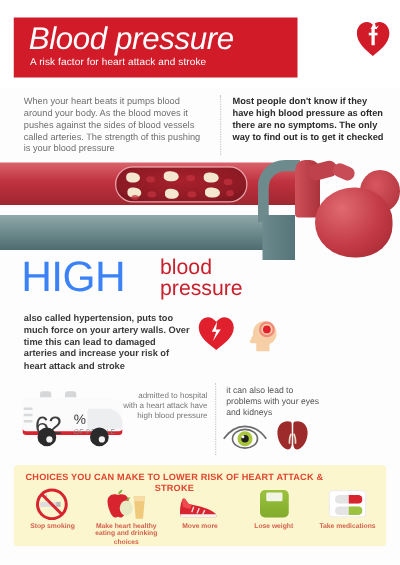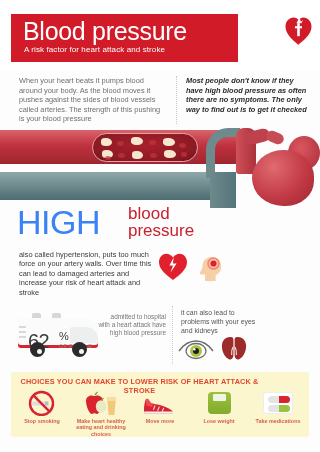--- a/index.html
+++ b/index.html
@@ -12,21 +12,21 @@
 
   
   .header { position:absolute; left:0; top:0; width:320px; height:70px; background:#ffffff; }
   .header-bar {
     position:absolute; left:11px; top:14px; width:227px; height:48px;
     background:#d11b28;
   }
   .header-title {
     position:absolute; left:12px; top:2px;
     font-size:25px; color:#ffffff; font-weight:400; letter-spacing:-0.3px;
-    line-height:30px; white-space:nowrap;
+    line-height:30px; white-space:nowrap;font-style:italic;
   }
   .header-sub {
     position:absolute; left:13px; top:31px;
     font-size:8px; color:#ffffff; white-space:nowrap; letter-spacing:0.1px;text-align:center;
   }
   .logo { position:absolute; left:243px; top:16px; width:70px; height:44px; }
   .logo-text {
     position:absolute; left:0; top:13px; width:44px;
     font-size:9.5px; font-weight:bold; color:#1c1c1c; line-height:11px;
     text-align:left;
@@ -38,21 +38,21 @@
     position:absolute; left:19px; top:76px; width:143px;
     font-size:7.4px; line-height:9.6px; color:#6e6e6e;
   }
   .intro-divider {
     position:absolute; left:176px; top:76px; width:1px; height:48px;
     border-left:1px dotted #c9c9c9;
   }
   .intro-right {
     position:absolute; left:186px; top:76px; width:126px;
     font-size:7.4px; line-height:9.6px; color:#2b2b2b;
-    font-style:italic; font-weight:bold;
+    font-weight:bold;
   }
 
   
   .artery-zone { position:absolute; left:0; top:128px; width:320px; height:80px; overflow:hidden; }
   .artery-red {
     position:absolute; left:0; top:2px; width:240px; height:34px;
     background:linear-gradient(180deg,#d9636b 0%,#c0323f 45%,#9e2630 100%);
     border-radius:0 4px 4px 0;
   }
   .artery-blue {
@@ -105,21 +105,21 @@
     position:absolute; left:17px; top:205px;
     font-size:34px; line-height:34px; color:#3b82f6; font-weight:400;
     letter-spacing:-0.5px;
   }
   .bp-word {
     position:absolute; left:128px; top:206px;
     font-size:17px; line-height:16.5px; color:#c9202e; font-weight:400;
   }
   .hbp-body {
     position:absolute; left:19px; top:250px; width:134px;
-    font-size:7.4px; line-height:9.4px; color:#3a3a3a; font-weight:normal;
+    font-size:7.4px; line-height:9.4px; color:#3a3a3a; font-weight:bold;
   }
 
   .broken-heart { position:absolute; left:158px; top:252px; width:30px; height:28px; }
   .stroke-head { position:absolute; left:196px; top:252px; width:30px; height:30px; }
 
   
   .stat-divider {
     position:absolute; left:172px; top:306px; width:1px; height:58px;
     border-left:1px dotted #cccccc;
   }

